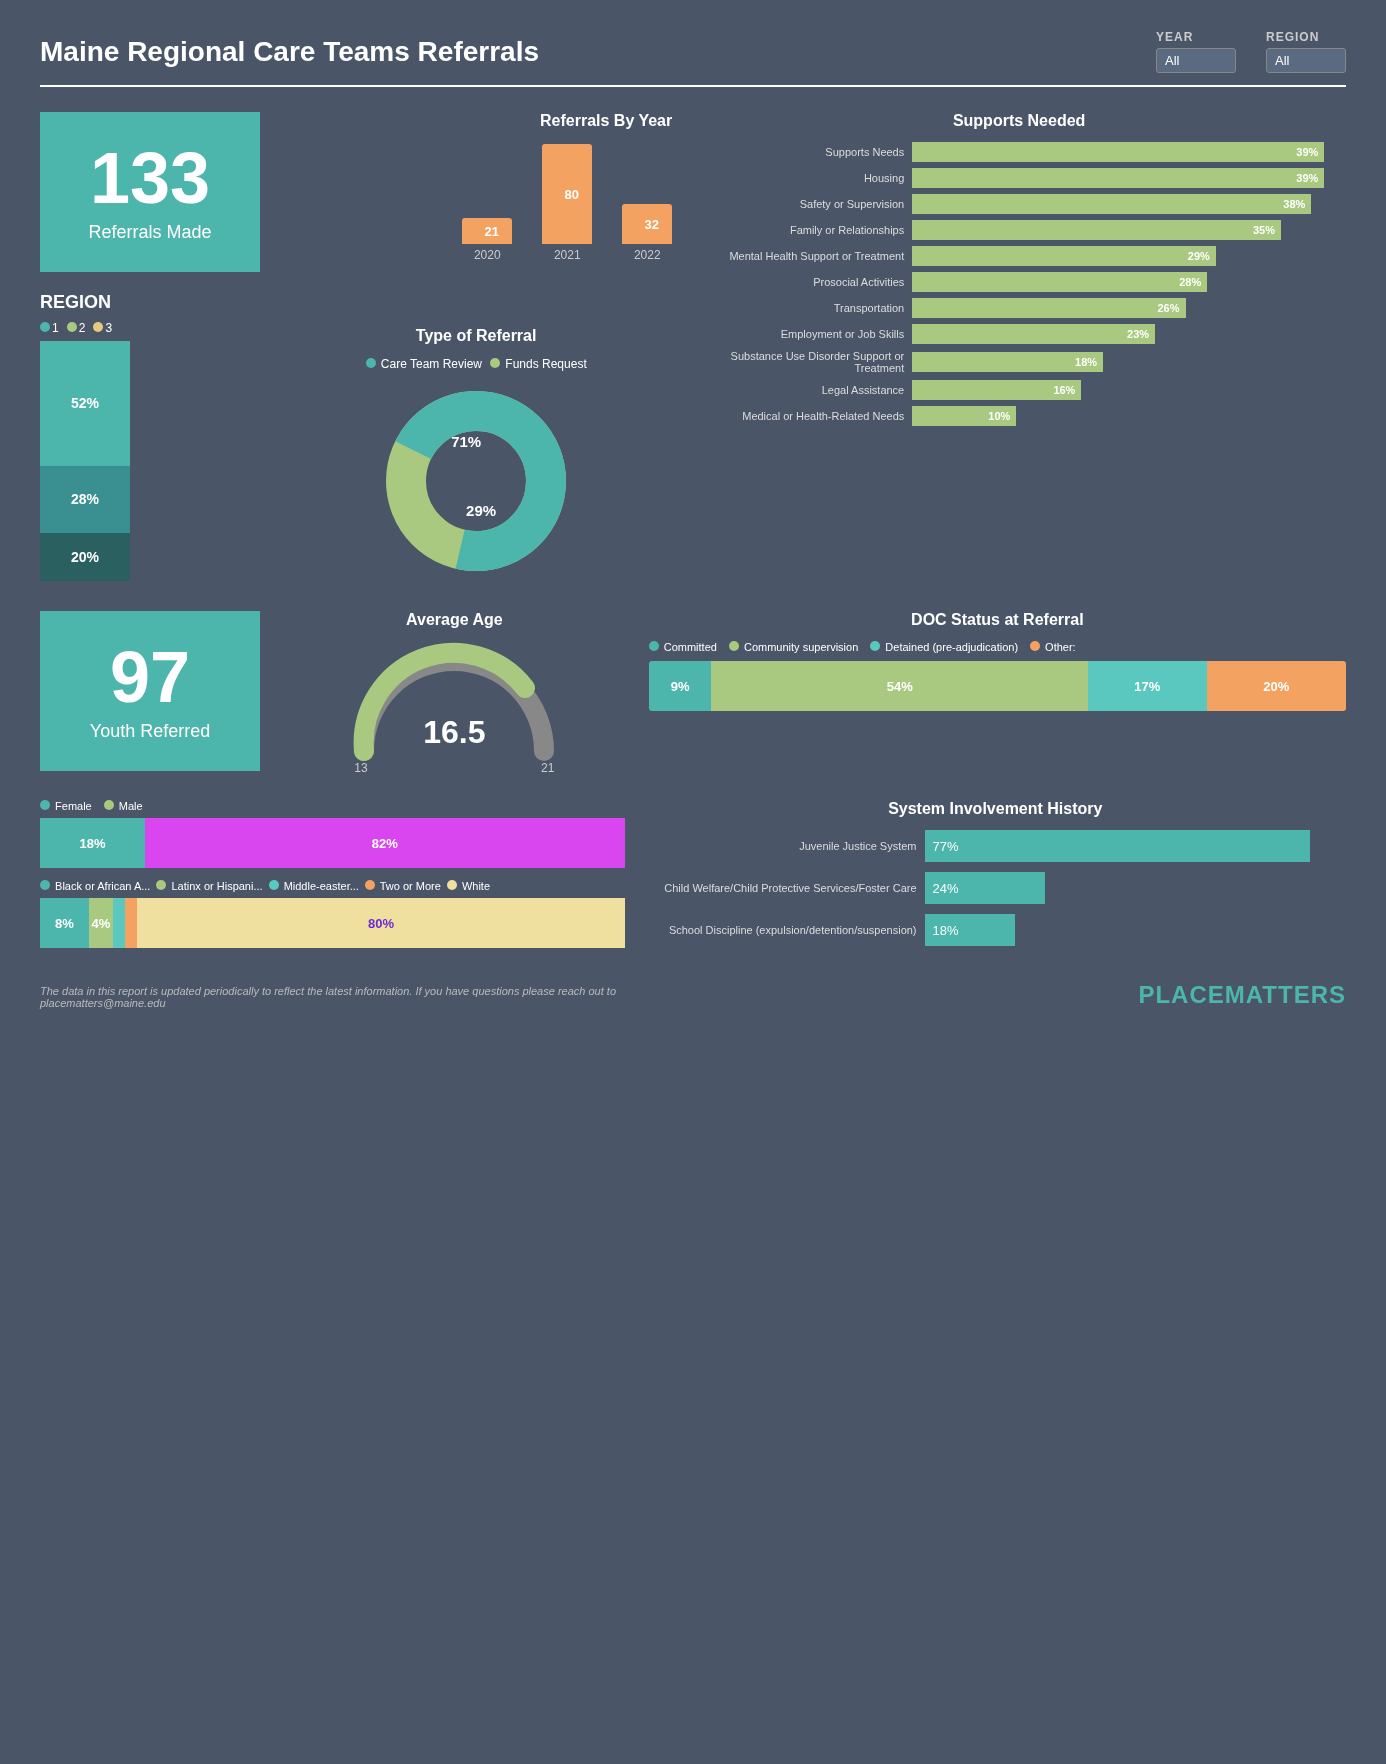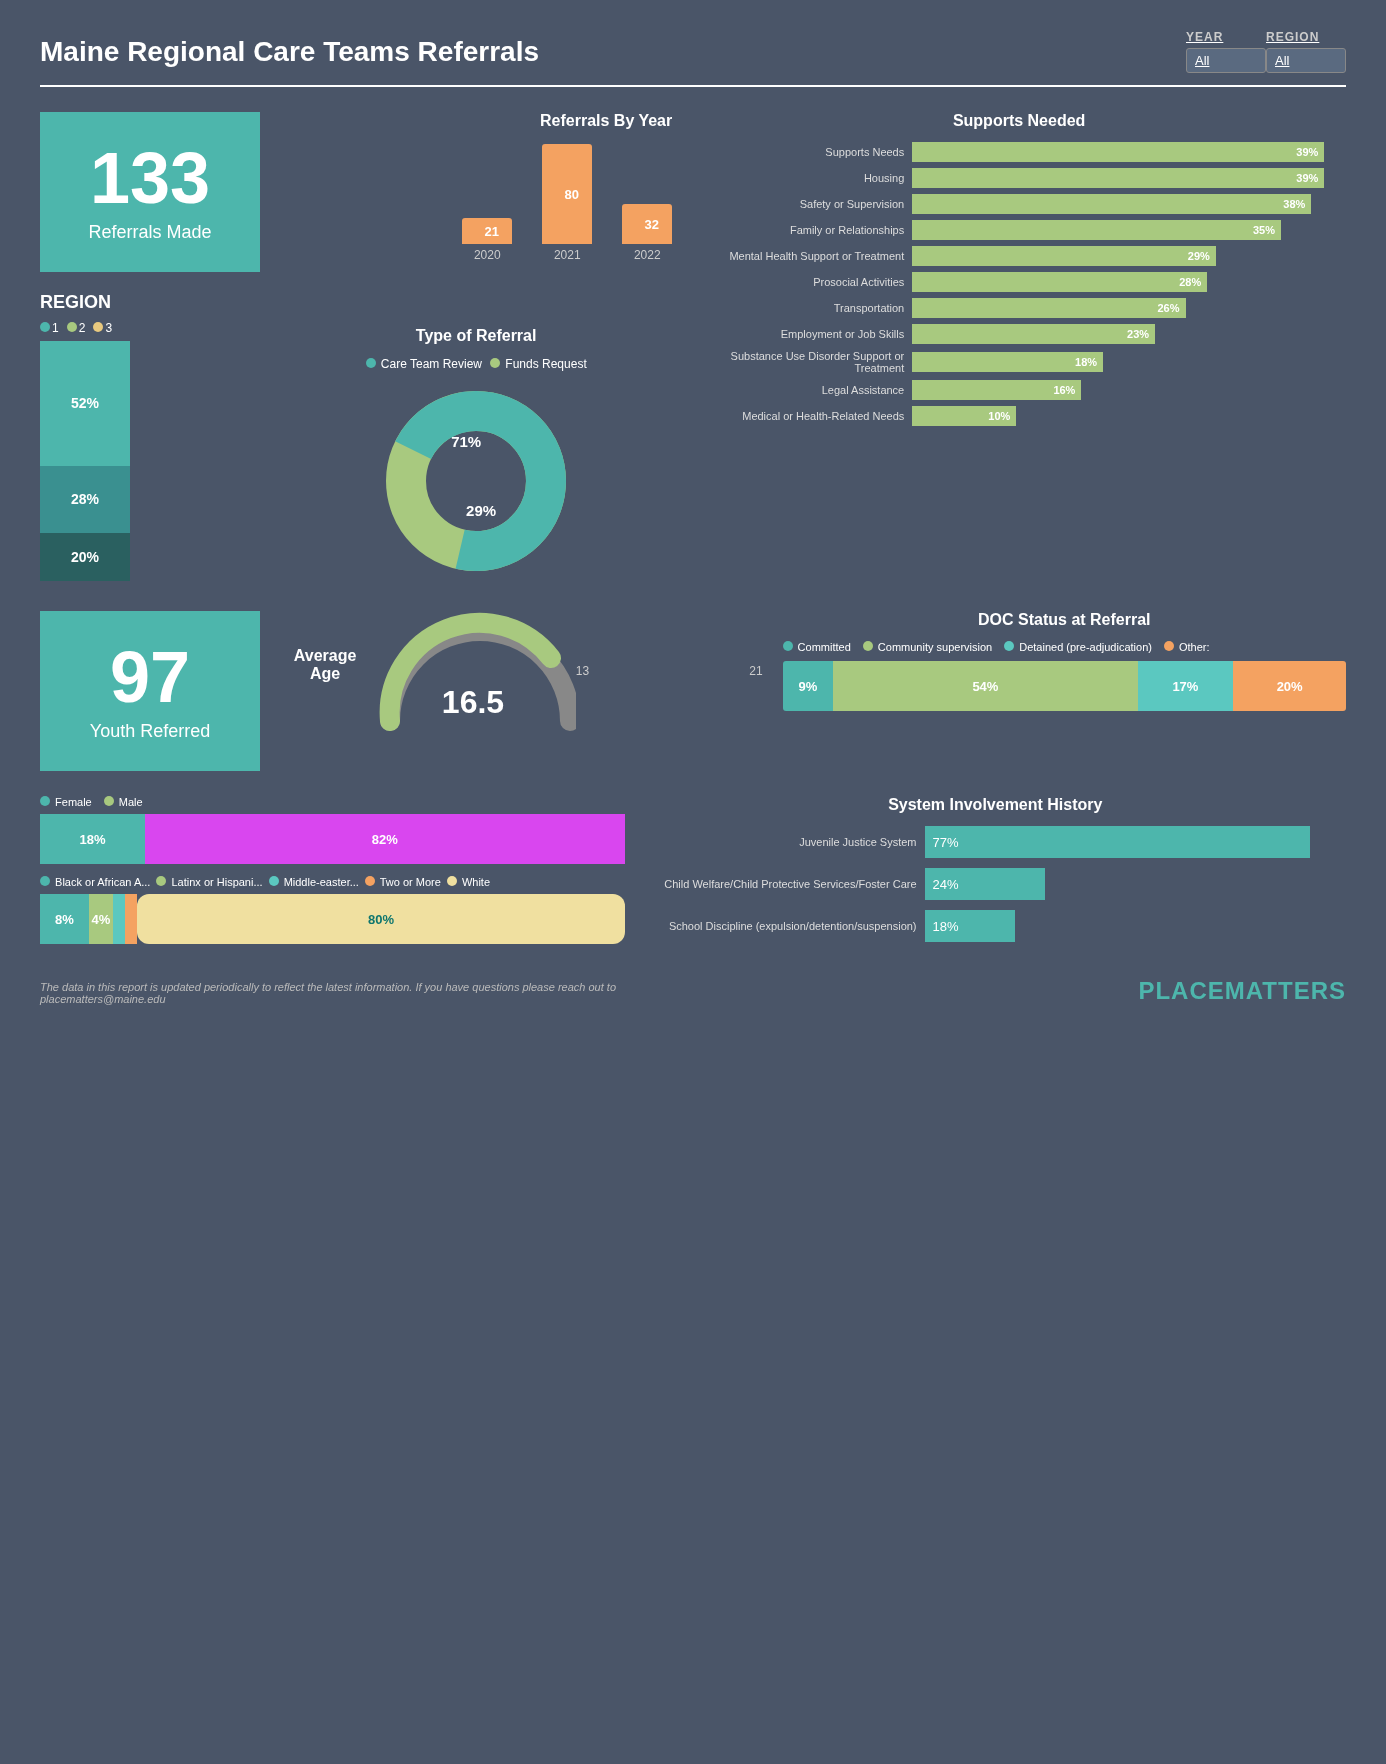--- a/index.html
+++ b/index.html
@@ -19,21 +19,21 @@
       padding-bottom: 12px;
       margin-bottom: 25px;
     }
     .header-title {
       font-size: 28px;
       font-weight: bold;
       color: #fff;
     }
     .header-filters {
       display: flex;
-      text-decoration: underline;
+      gap: 30px;
     }
     .filter-group {
       display: flex;
       flex-direction: column;
       align-items: flex-start;
     }
     .filter-label {
       font-size: 12px;
       color: #ccc;
       margin-bottom: 4px;
@@ -221,20 +221,21 @@
     
     .section3 {
       display: flex;
       gap: 20px;
       margin-bottom: 25px;
       align-items: flex-start;
     }
     .gauge-section {
       flex: 1;
       display: flex;
+      flex-direction: column;
       align-items: center;
     }
     .gauge-wrapper {
       position: relative;
       width: 220px;
       height: 120px;
       overflow: hidden;
     }
     .gauge-labels {
       display: flex;
@@ -600,21 +601,21 @@
       <span><span class="legend-dot" style="background:#a8c97f;"></span> Latinx or Hispani...</span>
       <span><span class="legend-dot" style="background:#5bc8c0;"></span> Middle-easter...</span>
       <span><span class="legend-dot" style="background:#f4a261;"></span> Two or More</span>
       <span><span class="legend-dot" style="background:#f0e0a0;"></span> White</span>
     </div>
     <div class="horiz-bar" id="race-bar-container">
         <div class="horiz-seg" style="background:#4db6ac;flex:8;color:#fff;">8%</div>
         <div class="horiz-seg" style="background:#a8c97f;flex:4;color:#fff;">4%</div>
         <div class="horiz-seg" style="background:#5bc8c0;flex:2;color:#fff;"></div>
         <div class="horiz-seg" style="background:#f4a261;flex:2;color:#fff;"></div>
-        <div class="horiz-seg" style="background:#f0e0a0;flex:80;color:#0f766e;border-radius:12px;">80%</div>
+        <div class="horiz-seg" style="background:#f0e0a0;flex:80;color:#6d28d9;">80%</div>
       </div>
   </div>
 
   <div class="system-involvement">
     <div class="section-title">System Involvement History</div>
     <div id="sys-inv-container">
     <div class="sys-row">
       <div class="sys-label">Juvenile Justice System</div>
       <div class="sys-bar-fill" style="background:#4db6ac;width:385px;">77%</div>
     </div>

